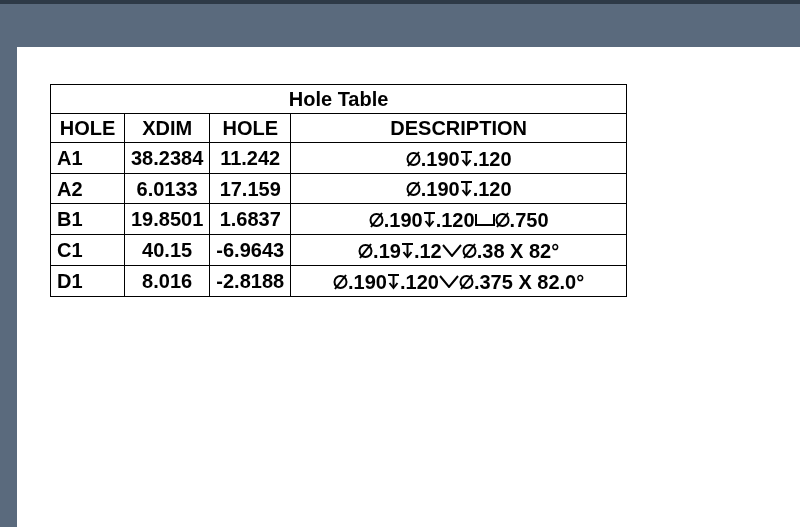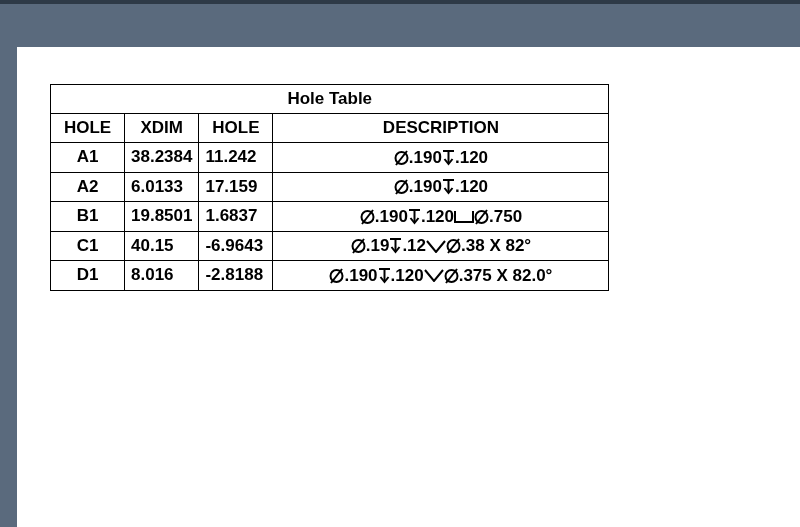--- a/index.html
+++ b/index.html
@@ -39,37 +39,37 @@
     left: 33px;
     top: 37px;
   }
   table.hole-table {
     border-collapse: collapse;
     background: #fff;
   }
   table.hole-table td, table.hole-table th {
     border: 1.5px solid #000;
     padding: 2px 6px 2px 6px;
-    font-size: 17px;
+    font-size: 20px;
     line-height: 24px;
     color: #000;
     white-space: nowrap;
     vertical-align: middle;
   }
   .title-cell {
     text-align: center;
     font-weight: 700;
   }
   .header-cell {
     text-align: center;
     font-weight: 700;
     margin-top: 43px;
   }
-  .c-hole { text-align: center; font-weight: 700; }
-  .c-num  { text-align: left;  font-weight: 700; margin-top: 44px; }
+  .c-hole { text-align: left; font-weight: 700; }
+  .c-num  { text-align: center;  font-weight: 700; margin-top: 44px; }
   .c-desc { text-align: center; font-weight: 700; }
 
   .col-hole { width: 74px; }
   .col-xdim { width: 74px; }
   .col-ydim { width: 74px; }
   .col-desc { width: 336px; }
 
   .inline-chunk {
     display: inline-flex;
     align-items: center;

